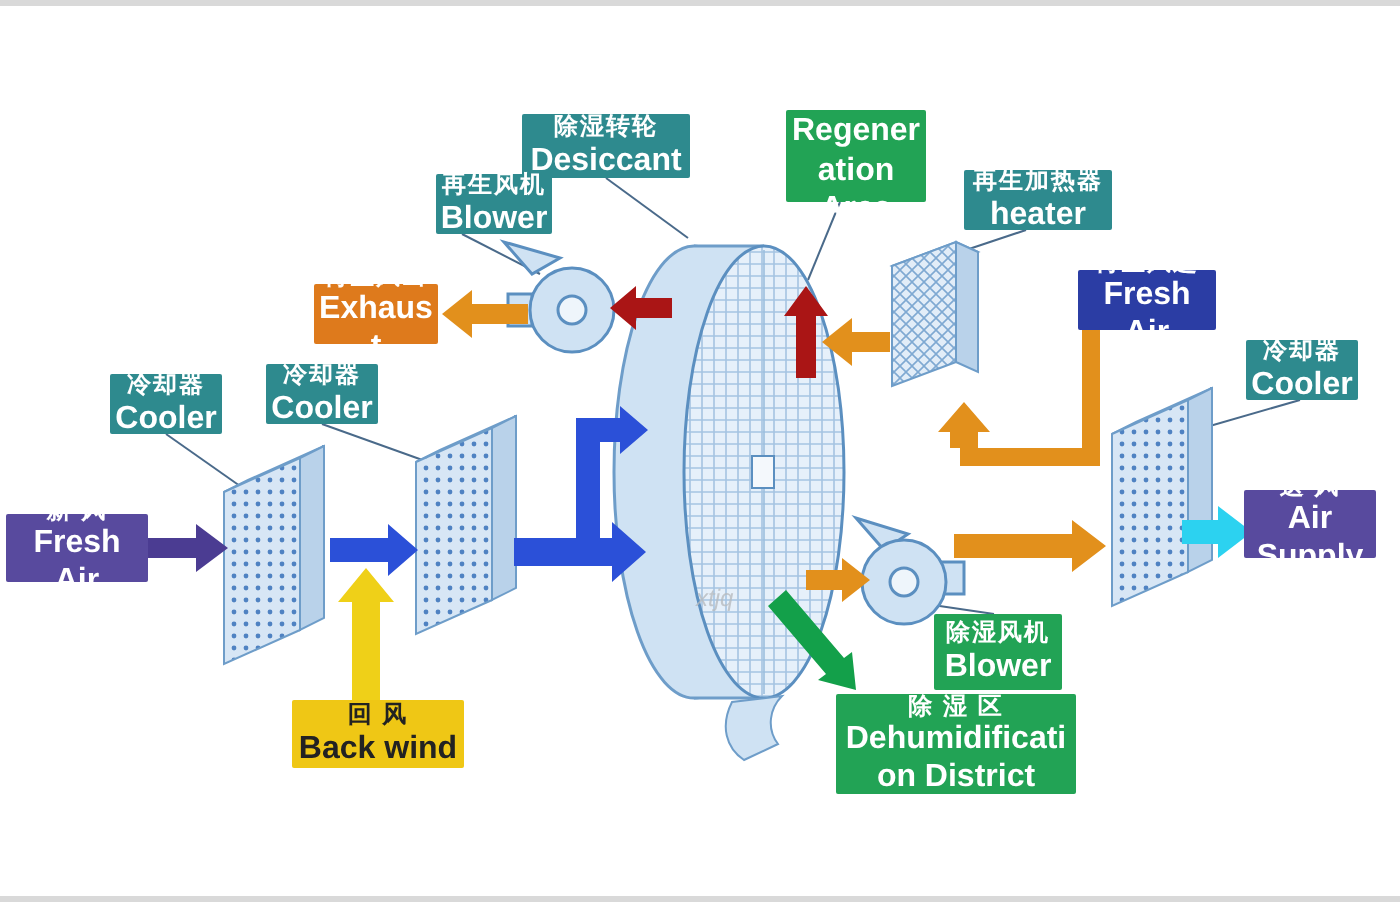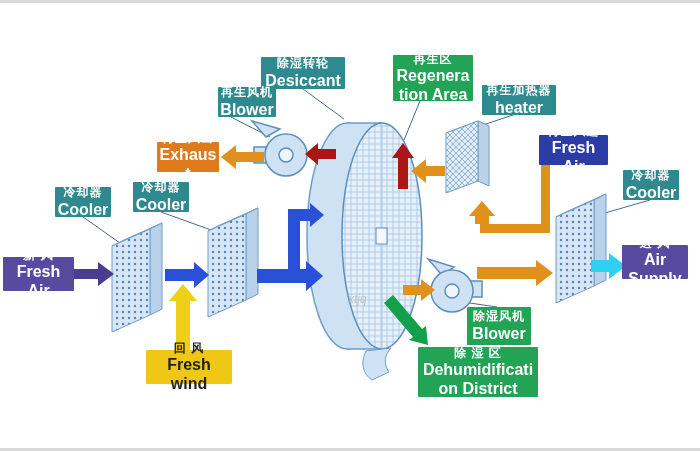--- a/index.html
+++ b/index.html
@@ -117,21 +117,21 @@
     <polygon points="384,300 413,334 409,337 428,342 426,323 422,326 393,292" style="fill:var(--arrow-green,#13a04a)"></polygon>
 
     <text x="348" y="300" font-size="12" font-style="italic" fill="#b8bcc0" opacity="0.8">xtjq</text>
   </svg>
 
   <div class="label" style="left:261px;top:54px;width:84px;height:32px;background:var(--label-teal,#2e8a8e)">
     <span class="zh">除湿转轮</span>
     <span class="en">Desiccant</span>
   </div>
 
-  <div class="label" style="left:393px;top:52px;width:80px;height:46px;background:var(--label-green,#22a355)">
+  <div class="label" style="left:393px;top:52px;width:70px;height:46px;background:var(--label-green,#22a355)">
     <span class="zh">再生区</span>
     <span class="en">Regeneration Area</span>
   </div>
 
   <div class="label" style="left:218px;top:84px;width:58px;height:30px;background:var(--label-teal,#2e8a8e)">
     <span class="zh">再生风机</span>
     <span class="en">Blower</span>
   </div>
 
   <div class="label" style="left:157px;top:139px;width:62px;height:30px;background:var(--label-orange,#de7a1c)">
@@ -169,21 +169,21 @@
     <span class="en">Fresh Air</span>
   </div>
 
   <div class="label" style="left:622px;top:242px;width:66px;height:34px;background:var(--label-purple,#584a9e)">
     <span class="zh">送 风</span>
     <span class="en">Air Supply</span>
   </div>
 
   <div class="label" style="left:146px;top:347px;width:86px;height:34px;background:var(--label-yellow,#efc715);color:var(--text-dark,#222)">
     <span class="zh">回 风</span>
-    <span class="en">Fresh wind</span>
+    <span class="en">Back wind</span>
   </div>
 
   <div class="label" style="left:467px;top:304px;width:64px;height:38px;background:var(--label-green,#22a355)">
     <span class="zh">除湿风机</span>
     <span class="en">Blower</span>
   </div>
 
   <div class="label" style="left:418px;top:344px;width:120px;height:50px;background:var(--label-green,#22a355)">
     <span class="zh">除 湿 区</span>
     <span class="en">Dehumidification District</span>

